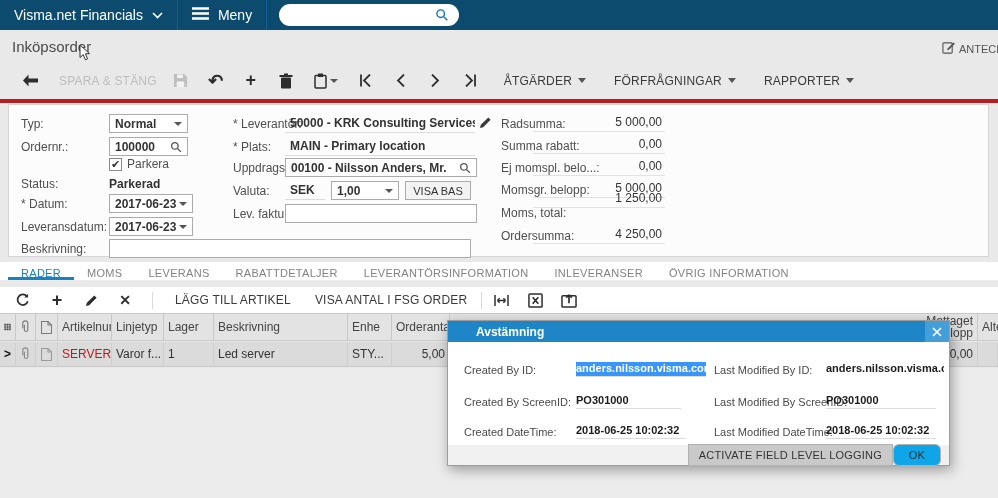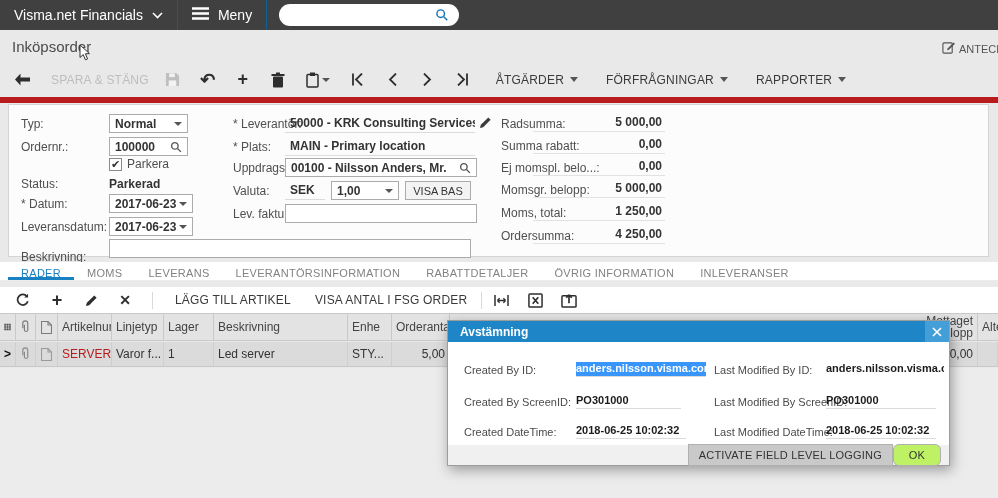--- a/index.html
+++ b/index.html
@@ -1,56 +1,56 @@
 <!DOCTYPE html>
 <html><head>
 <meta charset="utf-8">
 <style>
   * { margin:0; padding:0; box-sizing:border-box; }
   html,body { width:998px; height:498px; overflow:hidden; }
   body { font-family:"Liberation Sans", sans-serif; background:#E9E9E9; position:relative; }
   .abs { position:absolute; }
 
   
-  .topbar { position:absolute; top:0; left:0; right:0; height:30px; background:#404040; display:flex; align-items:stretch; color:#fff; z-index:5; }
+  .topbar { position:absolute; top:0; left:0; right:0; height:30px; background:#0c4a6e; display:flex; align-items:stretch; color:#fff; z-index:5; }
   .tb-sec { display:flex; align-items:center; padding:0 14px; border-right:1px solid #0D6096; cursor:pointer; }
   .tb-title { font-size:14px; }
   .tb-chev { margin-left:9px; display:flex; }
   .tb-menu-label { font-size:14px; margin-left:9px; }
   .searchwrap { display:flex; align-items:center; margin-left:12px; }
   .searchpill { width:180px; height:22px; background:#fff; border-radius:11px; border:none; outline:none; padding:0 26px 0 10px; font-size:12px; color:#333; }
   .searchico { margin-left:-24px; display:flex; }
 
   
   .pagehead-title { position:absolute; top:38px; left:12px; font-size:15px; color:#4A4A4A; }
   .notes { position:absolute; top:41px; right:0; width:56px; overflow:hidden; white-space:nowrap; display:flex; align-items:center; gap:4px; color:#555; font-size:11px; }
   .cursor { position:absolute; top:44px; left:79px; z-index:60; }
 
   
-  .toolbar { position:absolute; top:62px; left:0; right:0; height:41px; background:#E9E9E9; border-bottom:6px solid #b91c1c; display:flex; align-items:center; padding-left:12px; }
+  .toolbar { position:absolute; top:62px; left:0; right:0; height:41px; background:#E9E9E9; border-bottom:4px solid #b91c1c; display:flex; align-items:center; padding-left:20px; }
   .ticon { display:flex; align-items:center; justify-content:center; width:20px; margin-right:15px; cursor:pointer; color:#333; }
   .ticon.glyph { font-size:18px; font-weight:bold; color:#2E2E2E; }
   .ticon.disabled { opacity:.45; }
   .tlabel { font-size:12px; color:#BDBDBD; margin:0 14px 0 4px; letter-spacing:.2px; cursor:default; white-space:nowrap; }
   .tmenu { display:flex; align-items:center; font-size:12px; color:#3A3A3A; margin-right:28px; cursor:pointer; white-space:nowrap; letter-spacing:.2px; }
   .caret { width:0; height:0; border-left:4px solid transparent; border-right:4px solid transparent; border-top:5px solid #555; display:inline-block; margin-left:6px; }
   .caret.sm { border-top-width:4px; margin-left:3px; }
 
   
   .panel { position:absolute; top:104px; left:8px; width:981px; height:153px; background:#FCFCFC; border:1px solid #D5D5D5; }
   .lbl { position:absolute; font-size:12px; color:#4F4F4F; white-space:nowrap; }
   .fld { position:absolute; height:19px; border:1px solid #ABABAB; background:#fff; font-size:12px; font-weight:bold; color:#333; display:flex; align-items:center; padding:0 5px; white-space:nowrap; overflow:hidden; }
   .fld .fcaret { margin-left:auto; }
   .fld.flat { border:none; border-bottom:1px solid #DCDCDC; background:transparent; }
   .plain { position:absolute; font-size:12px; font-weight:bold; color:#333; }
   .btnfield { position:absolute; height:19px; border:1px solid #ABABAB; background:#F3F3F3; font-size:11px; color:#333; display:flex; align-items:center; justify-content:center; cursor:pointer; }
   .cb { position:absolute; display:flex; align-items:center; gap:5px; font-size:12px; color:#4F4F4F; cursor:pointer; }
   .cbbox { width:13px; height:13px; border:1px solid #8A8A8A; background:#fff; font-size:11px; line-height:11px; color:#333; text-align:center; }
   .totlbl { position:absolute; font-size:12px; color:#4F4F4F; white-space:nowrap; }
-  .totval { position:absolute; width:132px; text-align:right; font-size:12px; font-weight:bold; color:#333; border-bottom:1px solid #E2E2E2; padding:0 3px 2px 0; }
+  .totval { position:absolute; width:132px; text-align:right; font-size:12px; font-weight:normal; color:#333; border-bottom:1px solid #E2E2E2; padding:0 3px 2px 0; }
   .searchglyph, .pencil { display:flex; }
 
   
   .tabs { position:absolute; top:262px; left:0; right:0; height:19px; background:#fff; display:flex; padding-left:8px; border-bottom:1px solid #ECECEC; }
   .tab { font-size:11px; color:#828282; padding:0 13px; line-height:22px; letter-spacing:.3px; cursor:pointer; white-space:nowrap; }
   .tab.active { color:#1781C2; border-bottom:3px solid #1781C2; }
 
   
   .gridbar { position:absolute; top:287px; left:0; right:0; height:26px; background:#fff; display:flex; align-items:center; padding-left:14px; }
   .gico { display:flex; align-items:center; justify-content:center; width:18px; margin-right:16px; cursor:pointer; font-weight:bold; color:#2E2E2E; font-size:14px; }
@@ -67,29 +67,29 @@
   .c0{width:16px;} .c1{width:20px;justify-content:center;} .c2{width:22px;justify-content:center;}
   .c3{width:54px;} .c4{width:52px;} .c5{width:50px;} .c6{width:134px;} .c7{width:44px;}
   .c8{width:58px;} .c9{width:444px;border-right:none;} .c10{width:84px;} .c11{flex:1;border-right:none;}
   .linkcell { color:#b91c1c; cursor:pointer; }
   .rowarrow { font-weight:bold; color:#111; font-size:12px; }
   .belowarea { position:absolute; top:368px; left:0; right:0; bottom:0; background:#ECECEC; }
 
   
   .modal { position:absolute; left:447px; top:320px; width:503px; height:146px; background:#fff; border:1px solid #9D9D9D; box-shadow:2px 4px 12px rgba(0,0,0,.35); z-index:50; }
   .modal-head { height:21px; background:#1E86C6; display:flex; align-items:center; }
-  .modal-title { font-size:12px; font-weight:bold; color:#fff; padding-left:12px; }
+  .modal-title { font-size:12px; font-weight:bold; color:#fff; padding-left:28px; }
   .modal-close { margin-left:auto; width:24px; height:21px; background:#449FD8; display:flex; align-items:center; justify-content:center; cursor:pointer; }
   .modal-body { position:relative; height:91px; }
   .mlbl { position:absolute; font-size:11px; color:#4A4A4A; white-space:nowrap; }
   .mval { position:absolute; font-size:11px; font-weight:bold; color:#1C1C1C; border-bottom:1px solid #DCDCDC; padding-bottom:2px; white-space:nowrap; overflow:hidden; }
   .mval.hl { background:#3896FB; color:#fff; overflow:visible; }
   .modal-foot { position:absolute; bottom:0; left:0; right:0; height:20px; background:#F0F0F0; display:flex; align-items:center; justify-content:flex-end; gap:0; padding-right:8px; }
   .mbtn { font-size:11px; color:#333; background:#C9C9C9; border:1px solid #B0B0B0; padding:4px 10px; cursor:pointer; letter-spacing:.2px; }
-  .mbtn.ok { background:#bef264; width:48px; text-align:center;border-radius:6px; }
+  .mbtn.ok { background:#0ea5e9; width:48px; text-align:center;border-radius:6px; }
 </style>
 </head>
 <body>
 
 <div class="topbar">
   <div class="tb-sec">
     <span class="tb-title">Visma.net Financials</span>
     <span class="tb-chev">
       <svg width="11" height="7" viewBox="0 0 11 7">
           <path d="M1 1 L5.5 5.5 L10 1" stroke="#fff" stroke-width="1.6" fill="none"></path>
@@ -229,21 +229,21 @@
     <span>2017-06-23</span>
     <span class="fcaret caret sm"></span>
   </div>
 
   <span class="lbl" style="top:115px;left:12px;">Leveransdatum:</span>
   <div class="fld" style="top:112px;left:100px;width:84px;">
     <span>2017-06-23</span>
     <span class="fcaret caret sm"></span>
   </div>
 
-  <span class="lbl" style="top:145px;left:12px;">Beskrivning:</span>
+  <span class="lbl" style="top:137px;left:12px;">Beskrivning:</span>
   <div class="fld" style="top:134px;left:100px;width:362px;">
     <span></span>
   </div>
 
   <span class="lbl" style="top:12px;left:224px;">* Leverantör:</span>
   <div class="fld flat" style="top:9px;left:276px;width:190px;">
     <span>50000 - KRK Consulting Services</span>
   </div>
   <span class="pencil abs" style="top:11px;left:470px;">
     <svg width="13" height="13" viewBox="0 0 14 14">
@@ -286,33 +286,33 @@
 
   <span class="totlbl" style="top:12px;left:492px;">Radsumma:</span>
   <span class="totval" style="top:10px;left:524px;">5 000,00</span>
   <span class="totlbl" style="top:34px;left:492px;">Summa rabatt:</span>
   <span class="totval" style="top:32px;left:524px;">0,00</span>
   <span class="totlbl" style="top:56px;left:492px;">Ej momspl. belo...:</span>
   <span class="totval" style="top:54px;left:524px;">0,00</span>
   <span class="totlbl" style="top:78px;left:492px;">Momsgr. belopp:</span>
   <span class="totval" style="top:76px;left:524px;">5 000,00</span>
   <span class="totlbl" style="top:101px;left:492px;">Moms, total:</span>
-  <span class="totval" style="top:99px;left:524px;">1 250,00</span>
+  <span class="totval" style="top:86px;left:524px;">1 250,00</span>
   <span class="totlbl" style="top:124px;left:492px;">Ordersumma:</span>
   <span class="totval" style="top:122px;left:524px;">4 250,00</span>
 </div>
 
 <div class="tabs">
   <span class="tab active">RADER</span>
   <span class="tab">MOMS</span>
   <span class="tab">LEVERANS</span>
+  <span class="tab">RABATTDETALJER</span>
   <span class="tab">LEVERANTÖRSINFORMATION</span>
-  <span class="tab">RABATTDETALJER</span>
+  <span class="tab">INLEVERANSER</span>
   <span class="tab">ÖVRIG INFORMATION</span>
-  <span class="tab">INLEVERANSER</span>
 </div>
 
 <div class="gridbar">
   <span class="gico">
     <svg width="14" height="14" viewBox="0 0 16 16">
         <path d="M13.5 9.5 A6 6 0 1 1 12.5 4" stroke="#2E2E2E" stroke-width="2" fill="none"></path>
         <path d="M13.8 0.8 L13.8 5.2 L9.4 5.2" fill="#2E2E2E"></path>
       </svg>
   </span>
   <span class="gico" style="font-size:18px;">+</span>

